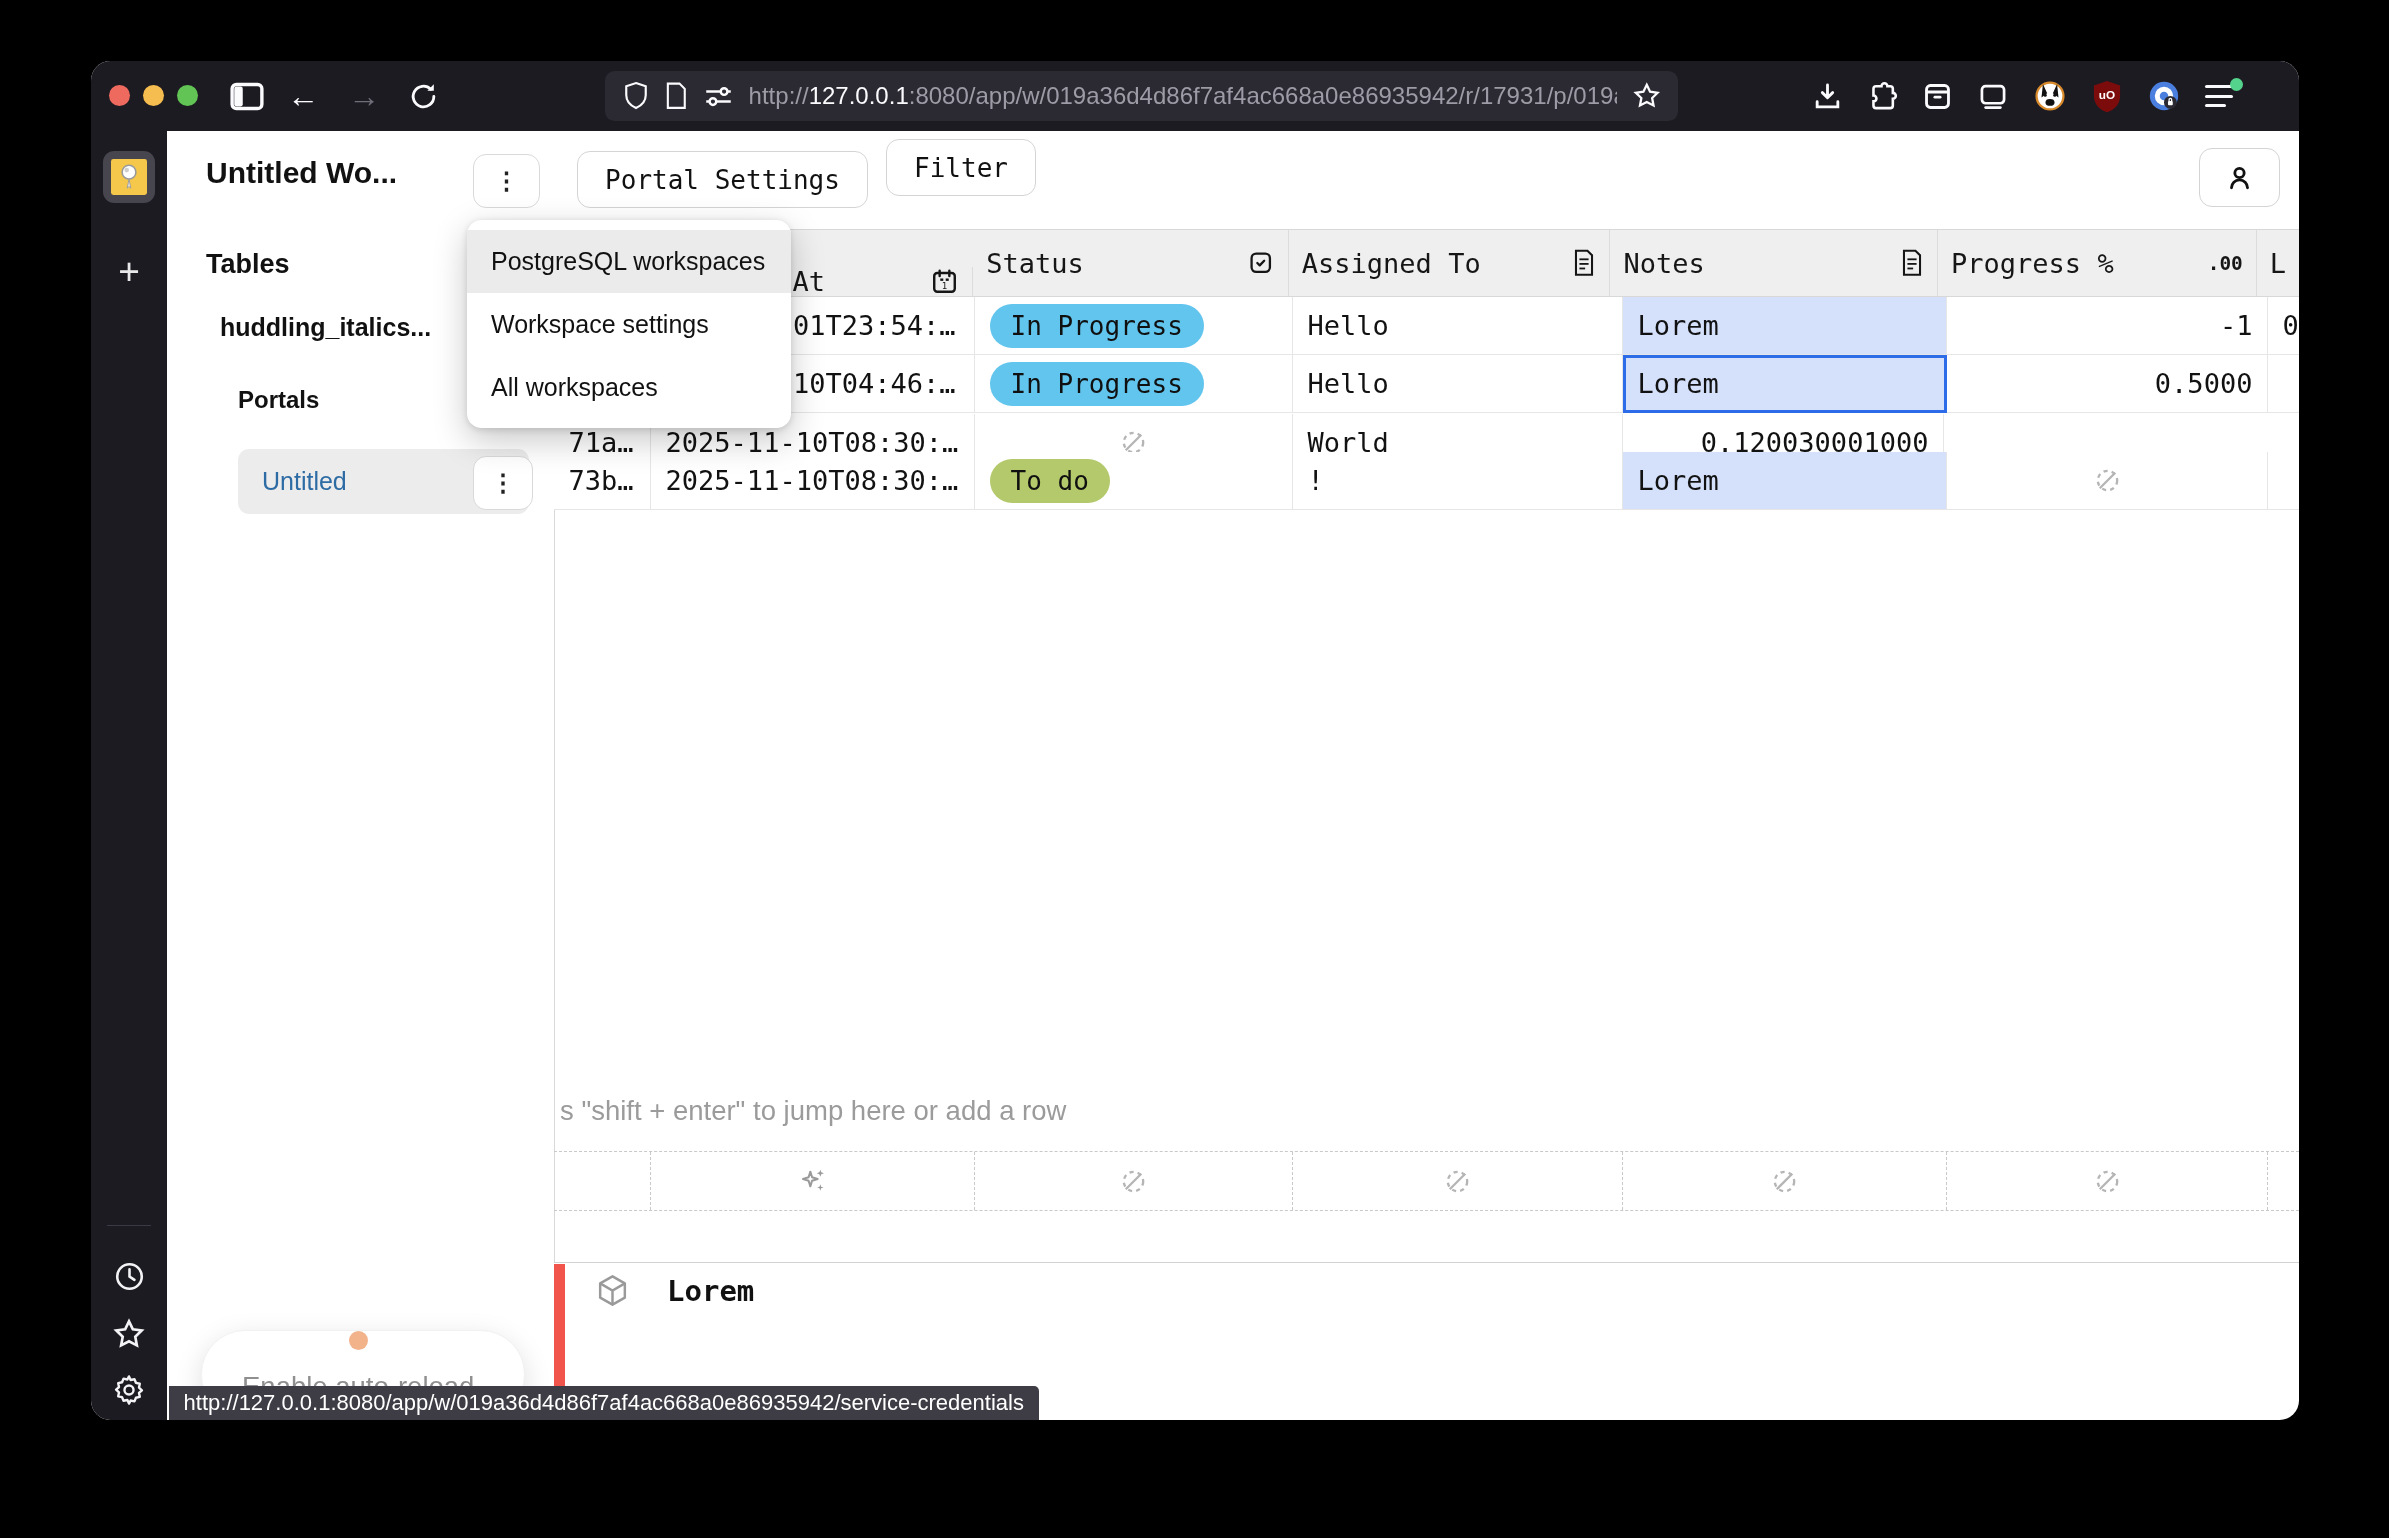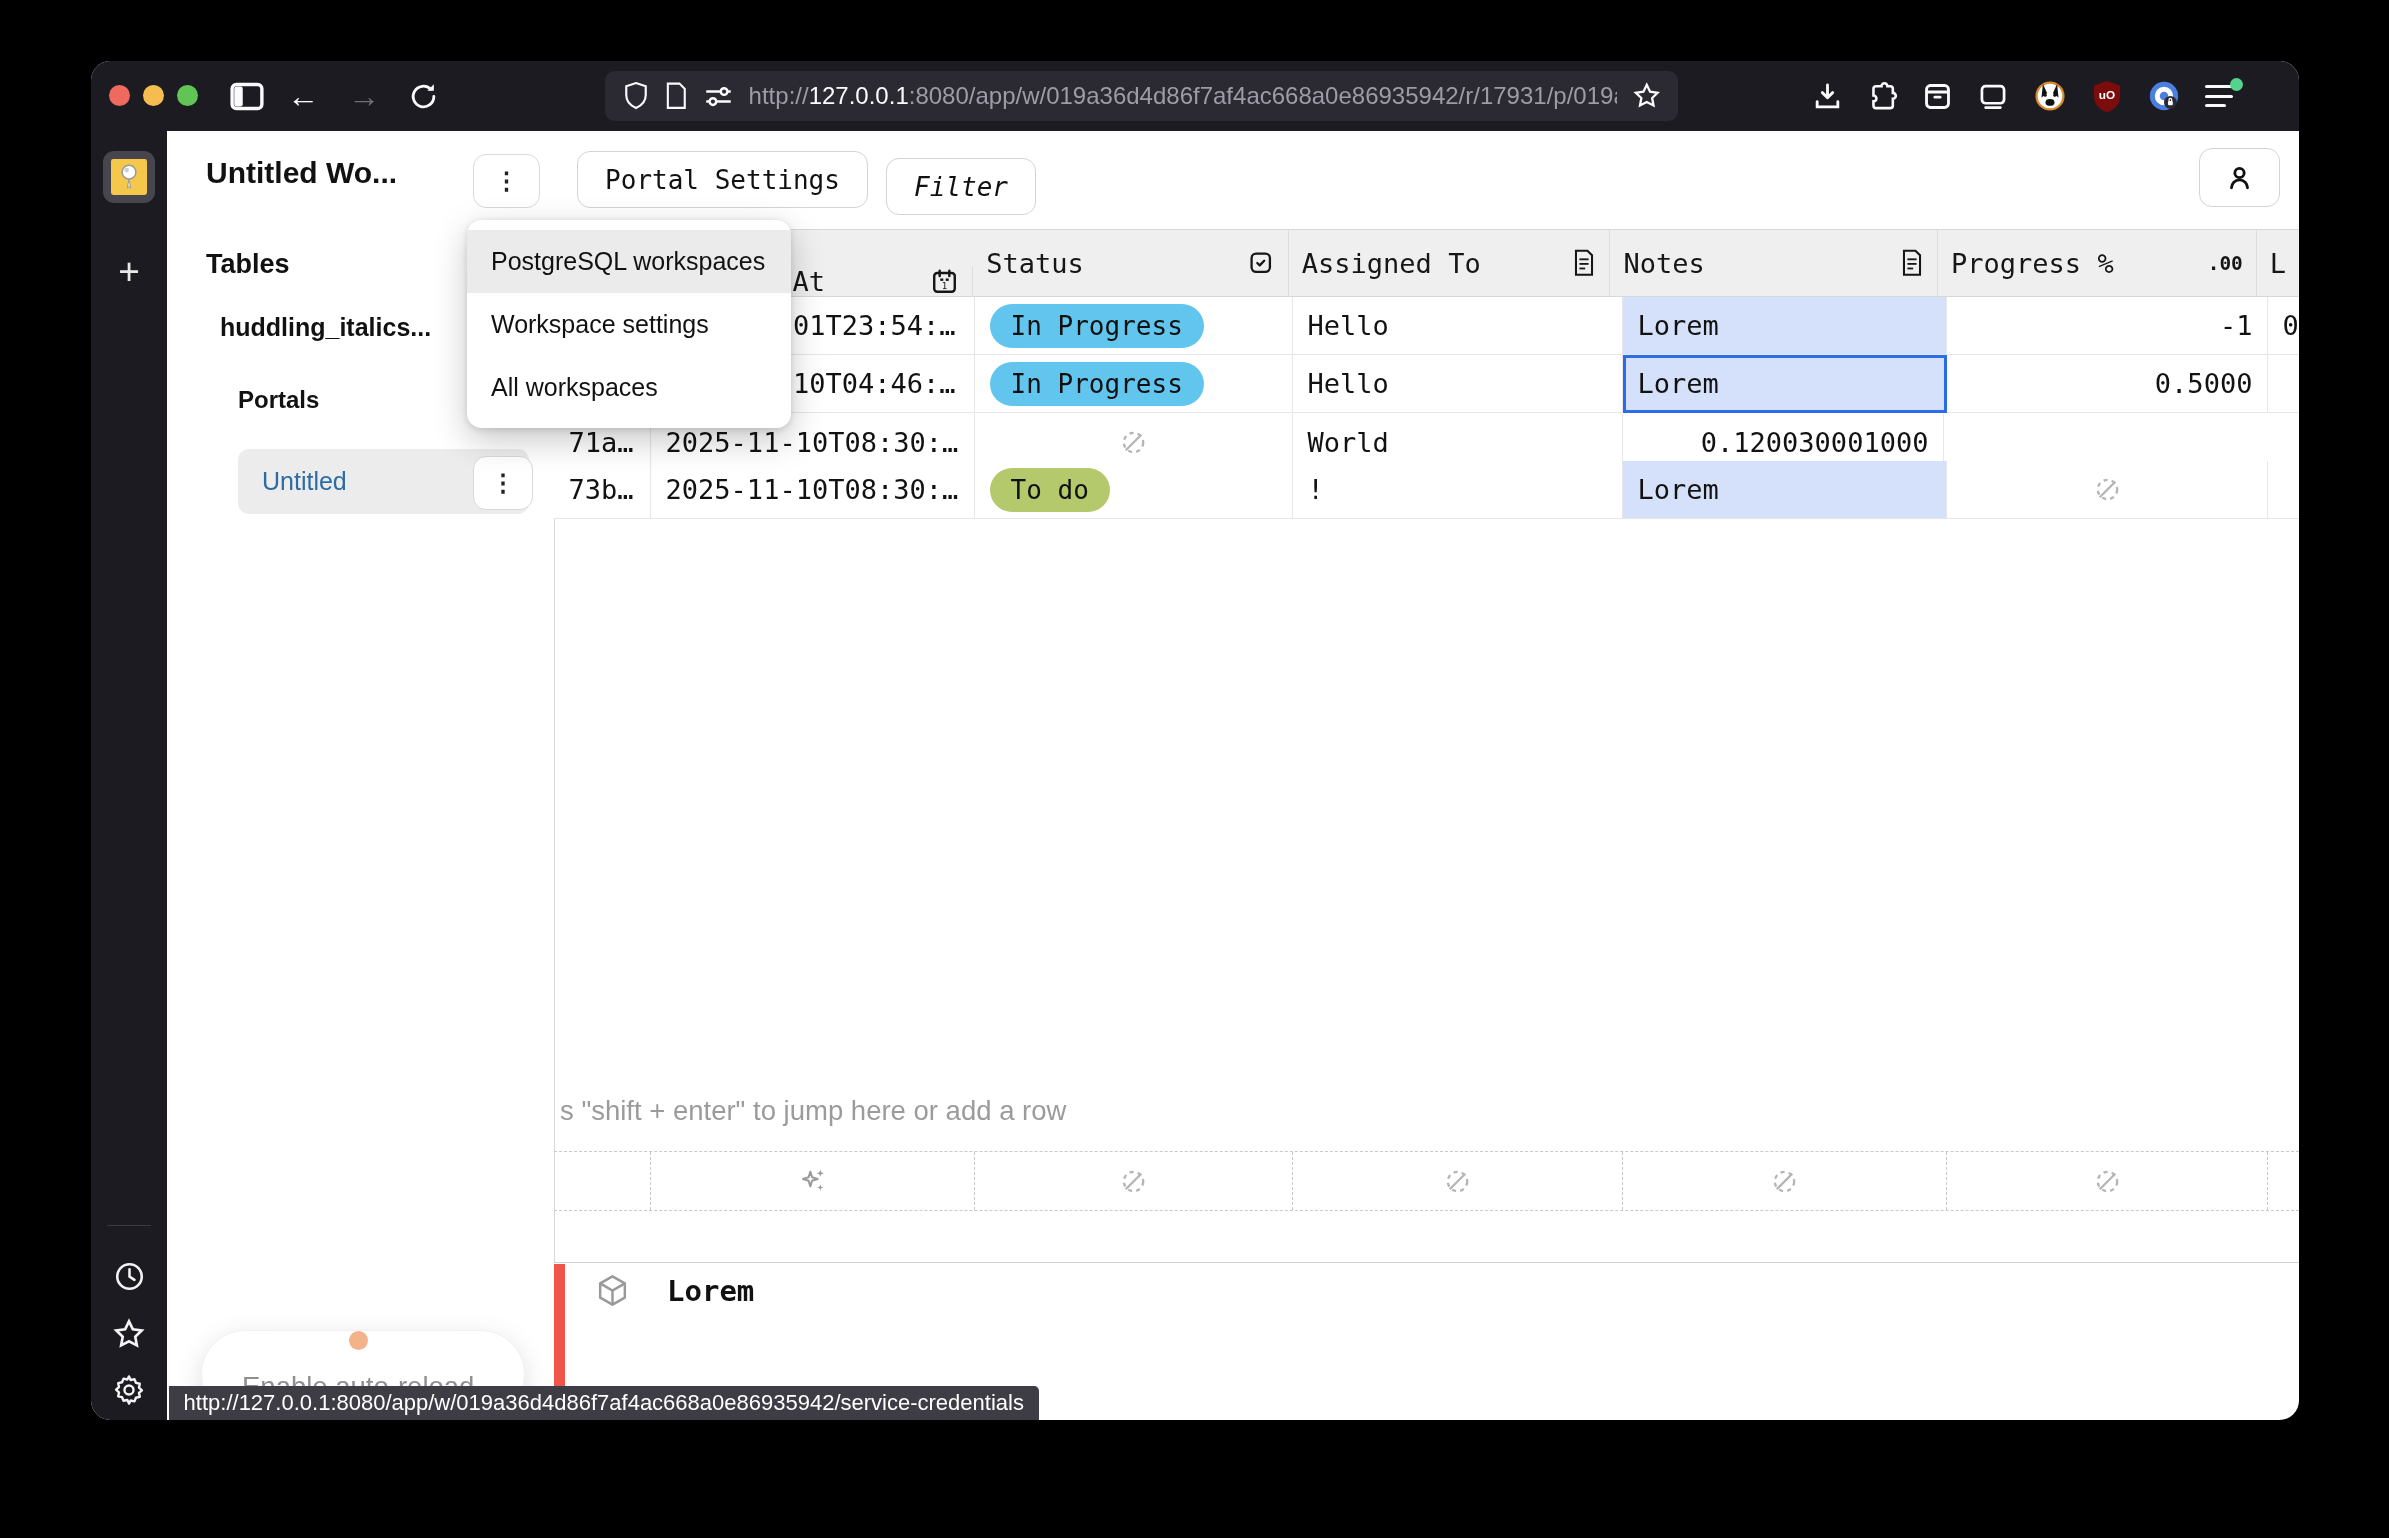--- a/index.html
+++ b/index.html
@@ -242,21 +242,21 @@
     <div class="kebab-btn" style="left:382px;top:93px;width:65px;height:52px;">⋮</div>
     <div class="sb-h1" style="top:188px;">Tables</div>
     <div class="sb-h2" style="left:129px;top:252px;font-size:25px;">huddling_italics...</div>
     <div class="sb-h2" style="left:147px;top:325px;">Portals</div>
     <div class="portal-item">
       <span class="plabel">Untitled</span>
     </div>
     <div class="kebab-btn" style="left:382px;top:395px;width:58px;height:52px;">⋮</div>
 
     <div class="btn mono" style="left:486px;top:90px;width:289px;height:55px;">Portal Settings</div>
-    <div class="btn mono" style="left:795px;top:97px;width:148px;height:55px;font-style:italic;">Filter</div>
+    <div class="btn mono" style="left:795px;top:78px;width:148px;height:55px;">Filter</div>
     <div class="btn" style="left:2108px;top:87px;width:79px;height:57px;">
       <span>
         <svg width="31" height="31" viewBox="0 0 24 24">
             <circle cx="12" cy="8.5" r="3.6" fill="none" stroke="#111" stroke-width="2.2"></circle>
             <path d="M5.8 20a6.2 6.2 0 0 1 12.4 0" fill="none" stroke="#111" stroke-width="2.2" stroke-linecap="round"></path>
           </svg>
       </span>
     </div>
 
     <div class="gridline-left"></div>
@@ -349,21 +349,21 @@
               <circle cx="12" cy="12" r="7.5" fill="none" stroke="#b5b5b5" stroke-width="1.8" stroke-dasharray="3.2 3.2"></circle>
               <line x1="6" y1="18" x2="18" y2="6" stroke="#b5b5b5" stroke-width="1.8"></line>
             </svg>
         </span>
       </div>
       <div class="c w-no">World</div>
       <div class="c w-pr num">0.120030001000</div>
       <div class="c w-la"></div>
     </div>
 
-    <div class="grow mono" style="top:400px;">
+    <div class="grow mono" style="top:391px;">
       <div class="c w-id">73b…</div>
       <div class="c w-at">2025-11-10T08:30:…</div>
       <div class="c w-st">
           <span class="pill todo">To do</span>
         </div>
       <div class="c w-no">!</div>
       <div class="c w-as hl-cell">Lorem</div>
       <div class="c w-pr num cellnull">
         <span>
           <svg width="31" height="31" viewBox="0 0 24 24">

